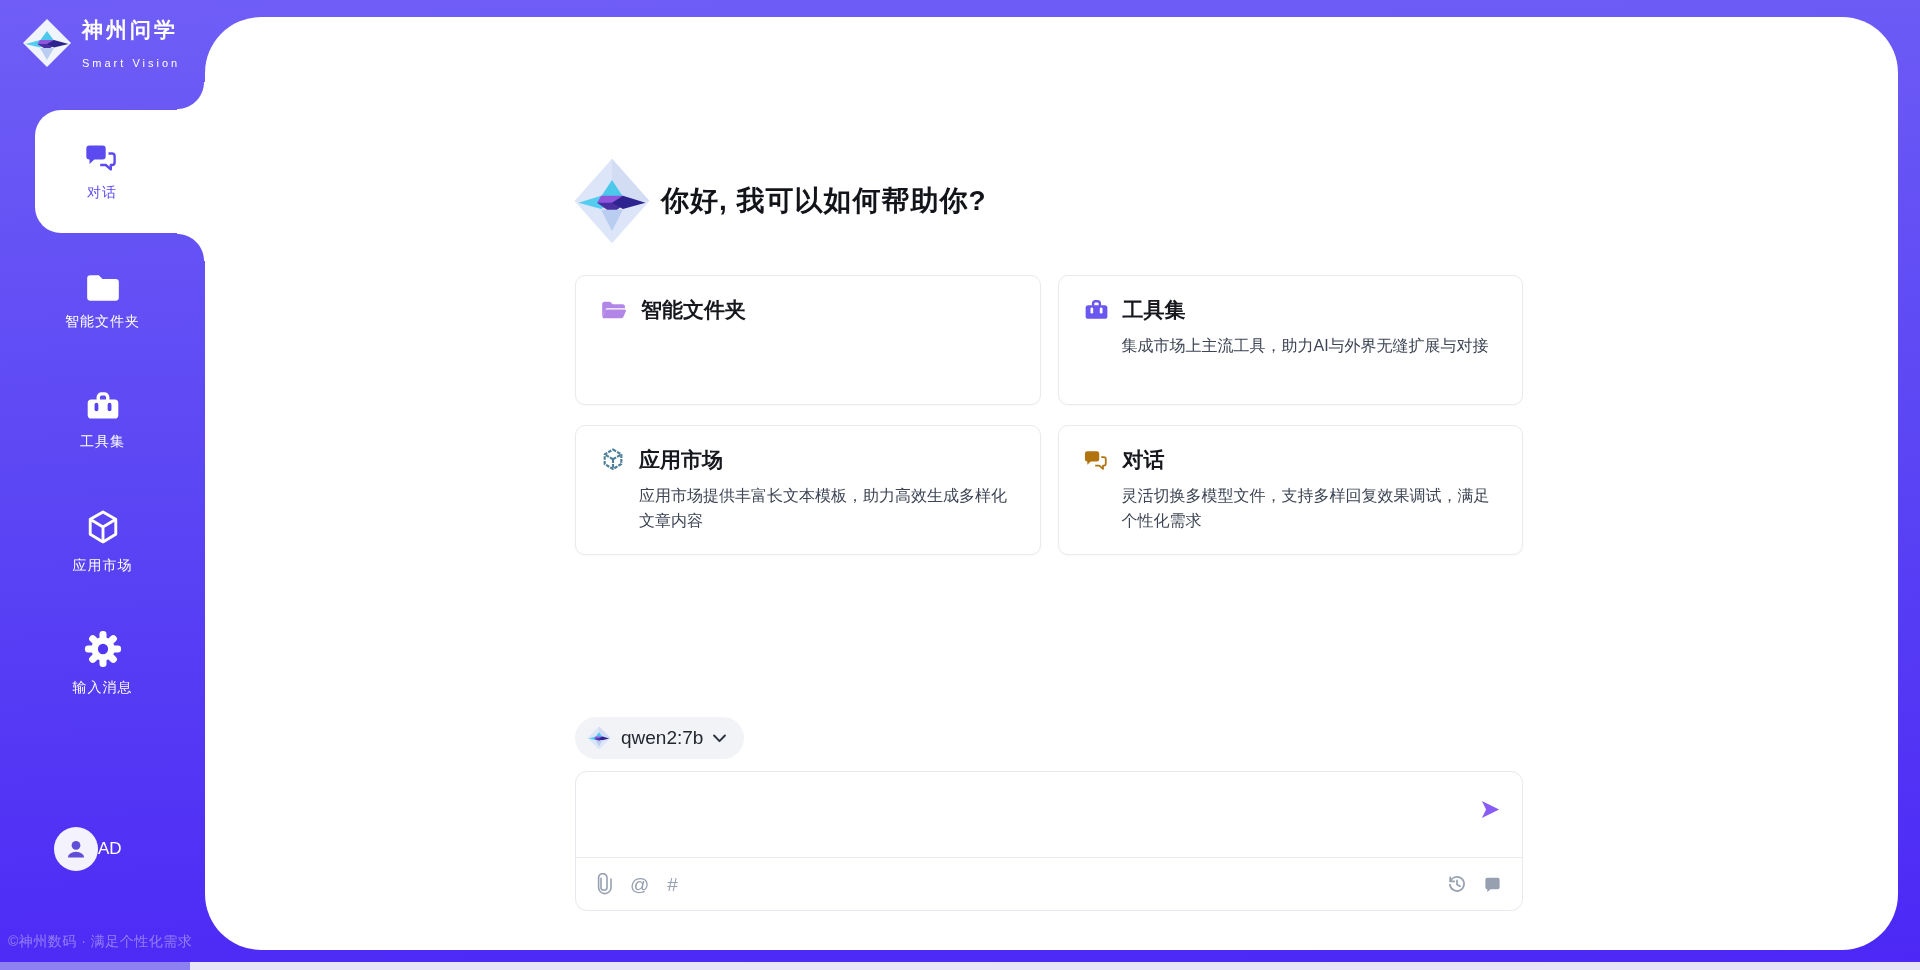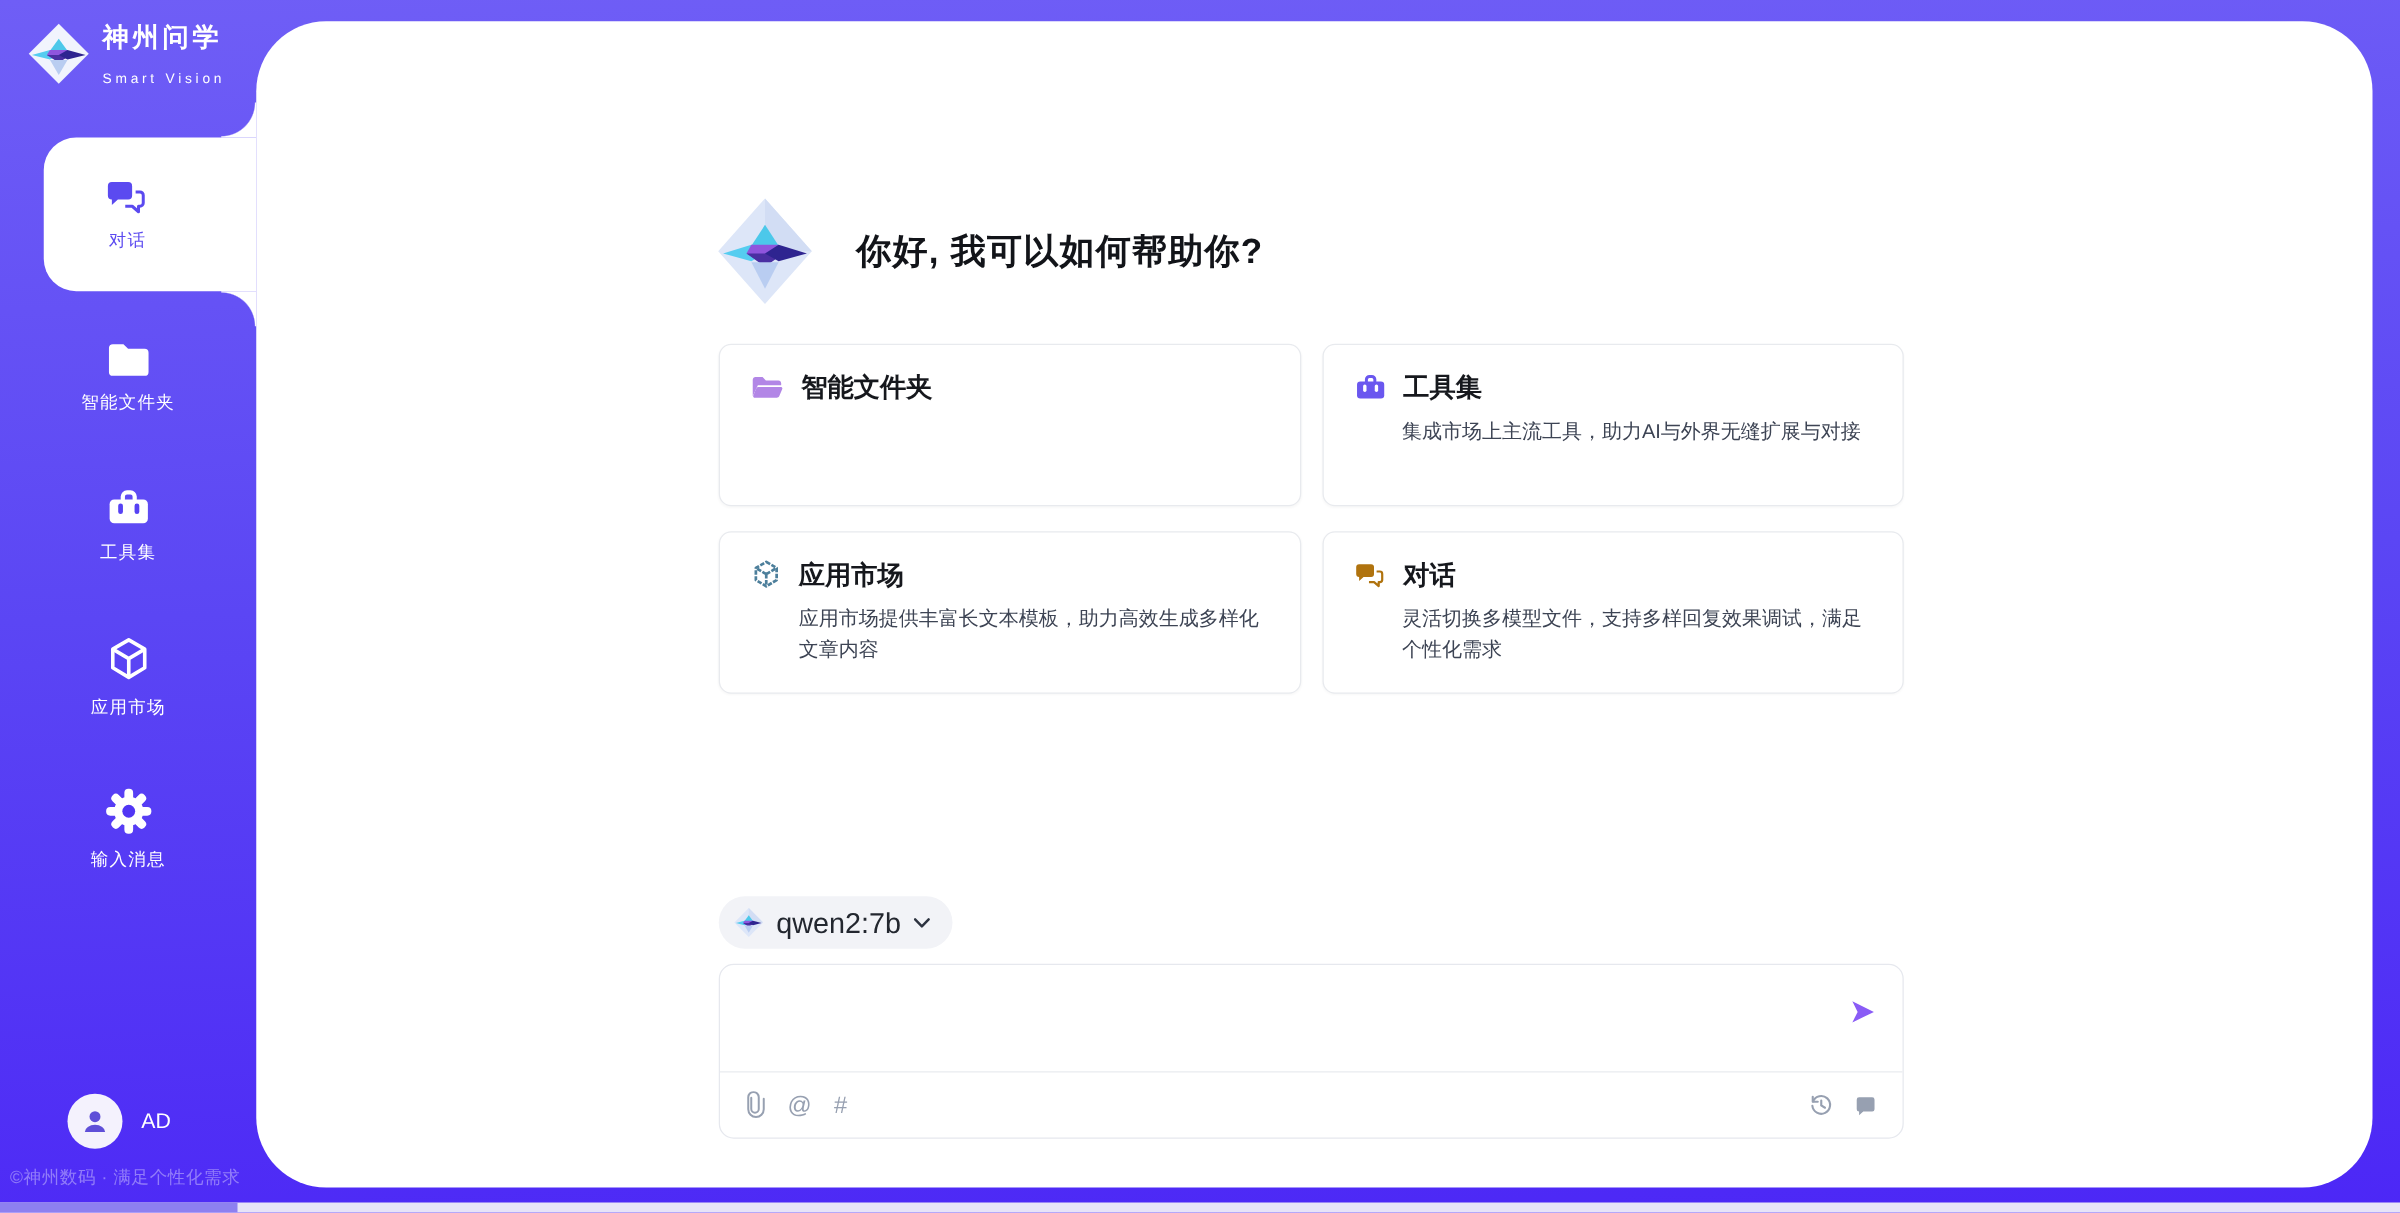--- a/index.html
+++ b/index.html
@@ -32,48 +32,48 @@
   .curve-top { top:82px; background:radial-gradient(circle 28px at 0 0, rgba(0,0,0,0) 0 26.5px, #fff 27.5px); }
   .curve-bottom { top:233px; background:radial-gradient(circle 28px at 0 100%, rgba(0,0,0,0) 0 26.5px, #fff 27.5px); }
 
   .nav-item {
     position:absolute; left:20px; width:165px;
     display:flex; flex-direction:column; align-items:center; gap:9px;
     color:#ffffff; cursor:pointer;
   }
   .nav-label { font-size:14px; letter-spacing:1px; }
 
-  .user-row { position:absolute; left:54px; top:875px; display:flex; align-items:center; gap:15px; cursor:pointer; }
+  .user-row { position:absolute; left:54px; top:827px; display:flex; align-items:center; cursor:pointer; }
   .avatar { width:44px; height:44px; border-radius:50%; background:#f4f2fd; display:flex; align-items:center; justify-content:center; }
   .user-name { color:#fff; font-size:17px; }
 
   .copyright { position:absolute; left:8px; top:933px; color:rgba(255,255,255,0.38); font-size:14px; letter-spacing:0.5px; }
 
-  .greeting { position:absolute; top:140px; left:368px; display:flex; align-items:center; gap:34px; }
+  .greeting { position:absolute; top:140px; left:368px; display:flex; align-items:center; gap:10px; }
   .greeting h1 { font-size:28px; font-weight:bold; color:#121419; letter-spacing:1px; }
 
   .cards {
     position:absolute; top:258px; left:370px; width:948px;
     display:grid; grid-template-columns:1fr 1fr; gap:20px 17px;
   }
   .card {
     border:1px solid #e8eaee; border-radius:10px; background:#fff;
     height:130px; padding:20px 24px; cursor:pointer;
     box-shadow:0 1px 2px rgba(20,20,40,0.03);
   }
   .card-head { display:flex; align-items:center; gap:13px; }
   .card-title { font-size:21px; font-weight:bold; color:#16181d; }
   .card-desc { margin:10px 0 0 39px; font-size:16px; color:#3d4454; line-height:1.55; }
 
   .model-pill {
     position:absolute; top:700px; left:370px; height:42px;
     background:#f2f3f7; border-radius:21px;
     display:inline-flex; align-items:center; gap:10px; padding:0 18px 0 12px; cursor:pointer;
   }
-  .model-name { font-size:23px; color:#23272f; }
+  .model-name { font-size:19px; color:#23272f; }
 
   .composer {
     position:absolute; top:754px; left:370px; width:948px; height:140px;
     border:1px solid #e6e8ee; border-radius:12px; background:#fff;
   }
   .composer textarea {
     border:none; outline:none; resize:none; background:transparent;
     width:850px; height:58px; margin:18px 0 0 20px;
     font-size:17px; color:#333; font-family:"Liberation Sans",sans-serif;
   }

